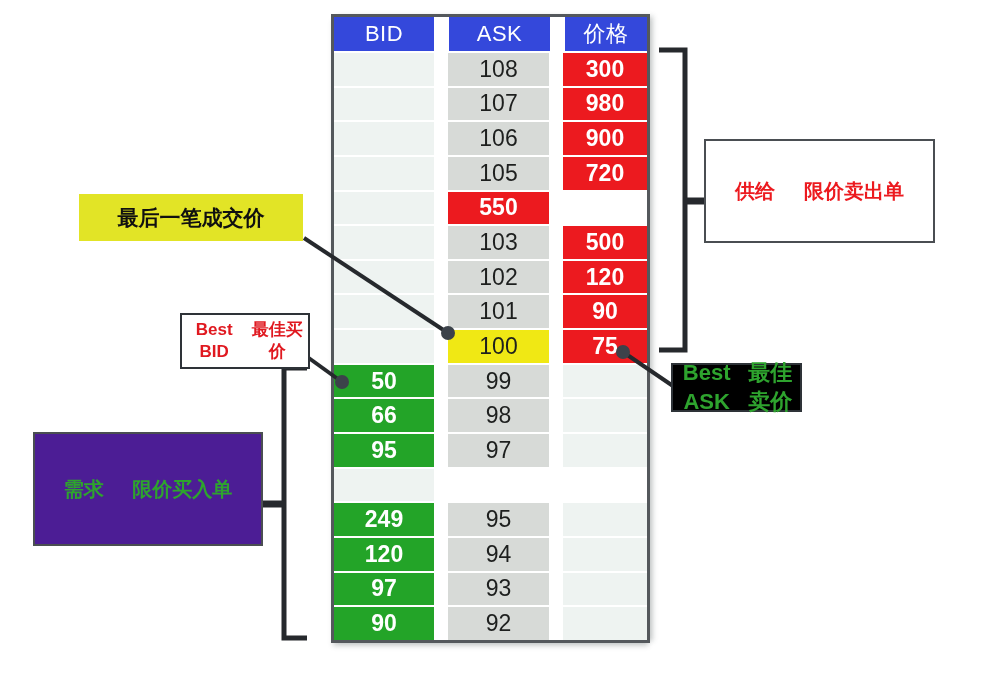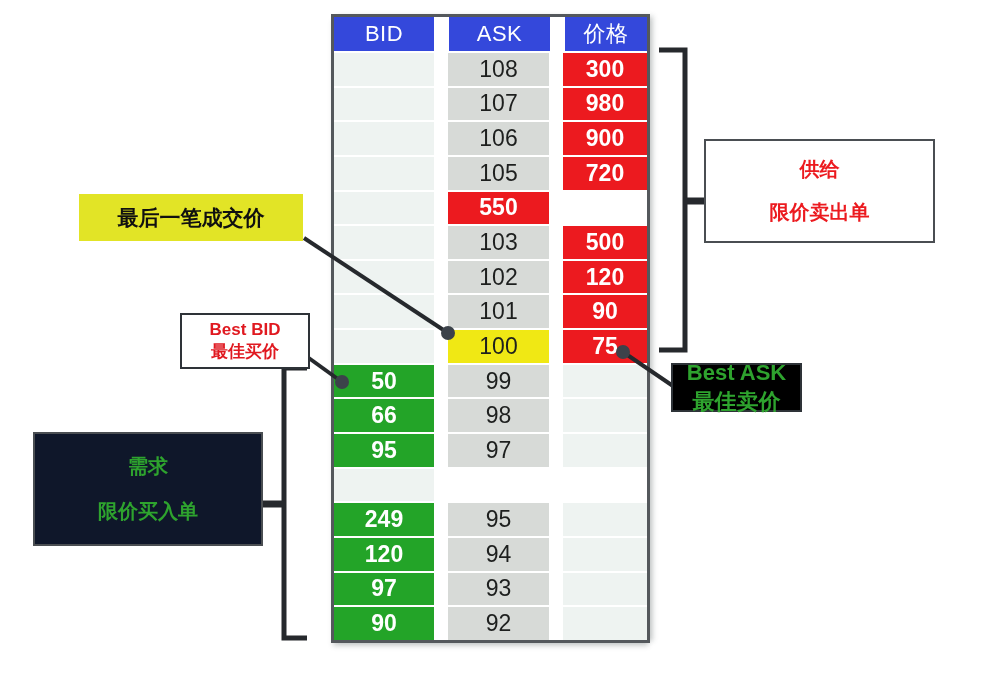--- a/index.html
+++ b/index.html
@@ -23,41 +23,41 @@
   .row{display:grid;grid-template-columns:100px 101px 1fr;gap:14px;flex:1;border-radius:10px;}
   .cell{display:flex;align-items:center;justify-content:center;font-size:23px;line-height:1;}
   .cell.empty{background:var(--empty-cell,#eef3f1);}
   .cell.price{background:var(--price-gray,#d7dad7);color:#1d1f1e;}
   .cell.price.last{background:var(--highlight-yellow,#f0e814);}
   .cell.bid.filled{background:var(--bid-green,#23a428);color:#fff;font-weight:bold;}
   .cell.ask.filled{background:var(--ask-red,#ec1a1f);color:#fff;font-weight:bold;}
   
   .overlay{position:absolute;left:0;top:0;width:983px;height:675px;pointer-events:none;}
   
-  .note{position:absolute;box-sizing:border-box;display:flex;flex-direction:column;
-        align-items:center;justify-content:center;text-align:right;font-weight:bold;}
+  .note{position:absolute;box-sizing:border-box;display:flex;flex-direction:row;
+        align-items:center;justify-content:center;text-align:center;font-weight:bold;}
   .note-lasttrade{
     left:79px;top:194px;width:224px;height:47px;
     background:var(--label-yellow,#e2e426);color:#101010;font-size:21px;
   }
   .note-bestbid{
     left:180px;top:313px;width:130px;height:56px;background:#fff;
     border:2px solid #2e3338;color:var(--best-bid-red,#e01920);font-size:17px;line-height:1.3;
   }
   .note-bestask{
     left:671px;top:363px;width:131px;height:49px;background:#000000;
     border:2px solid #2e3338;color:var(--best-ask-green,#2ea32e);font-size:22px;line-height:1.3;
   }
   .note-supply{
     left:704px;top:139px;width:231px;height:104px;background:#fff;
     border:2px solid #4a4e52;color:var(--supply-red,#ec1a1f);font-size:20px;
     justify-content:space-evenly;
   }
   .note-demand{
-    left:33px;top:432px;width:230px;height:114px;background:#0f172a;
+    left:33px;top:432px;width:230px;height:114px;background:#4c1d95;
     border:2px solid #4a4e52;color:var(--demand-green,#2ea32e);font-size:20px;
     justify-content:space-evenly;
   }
 </style>
 </head>
 <body>
 
 <div class="canvas">
 
   <div class="obtable">

